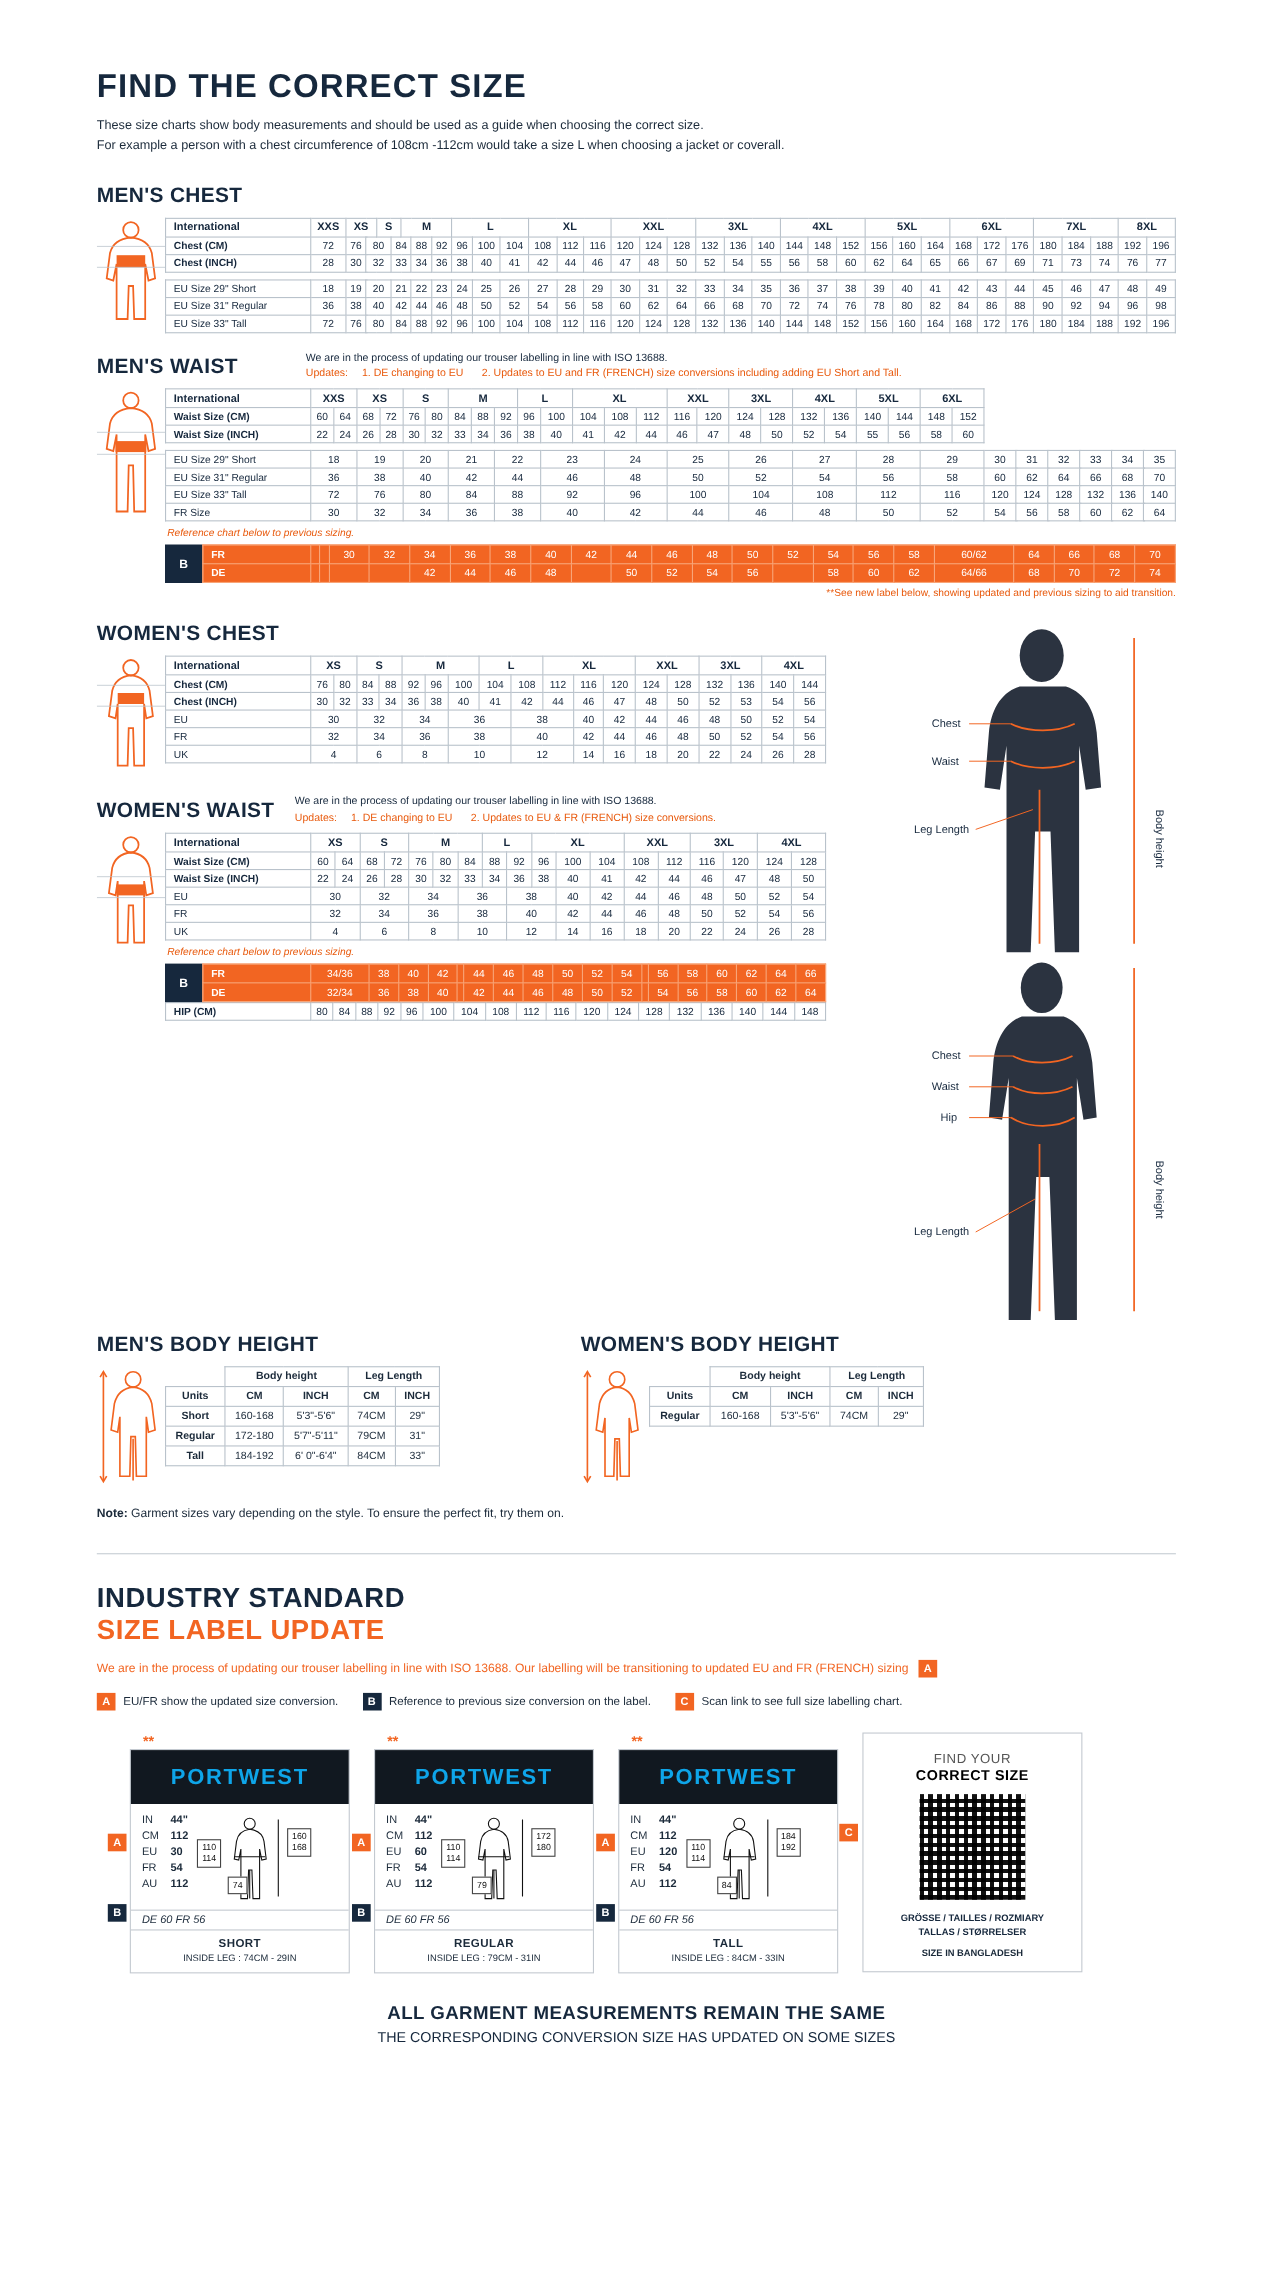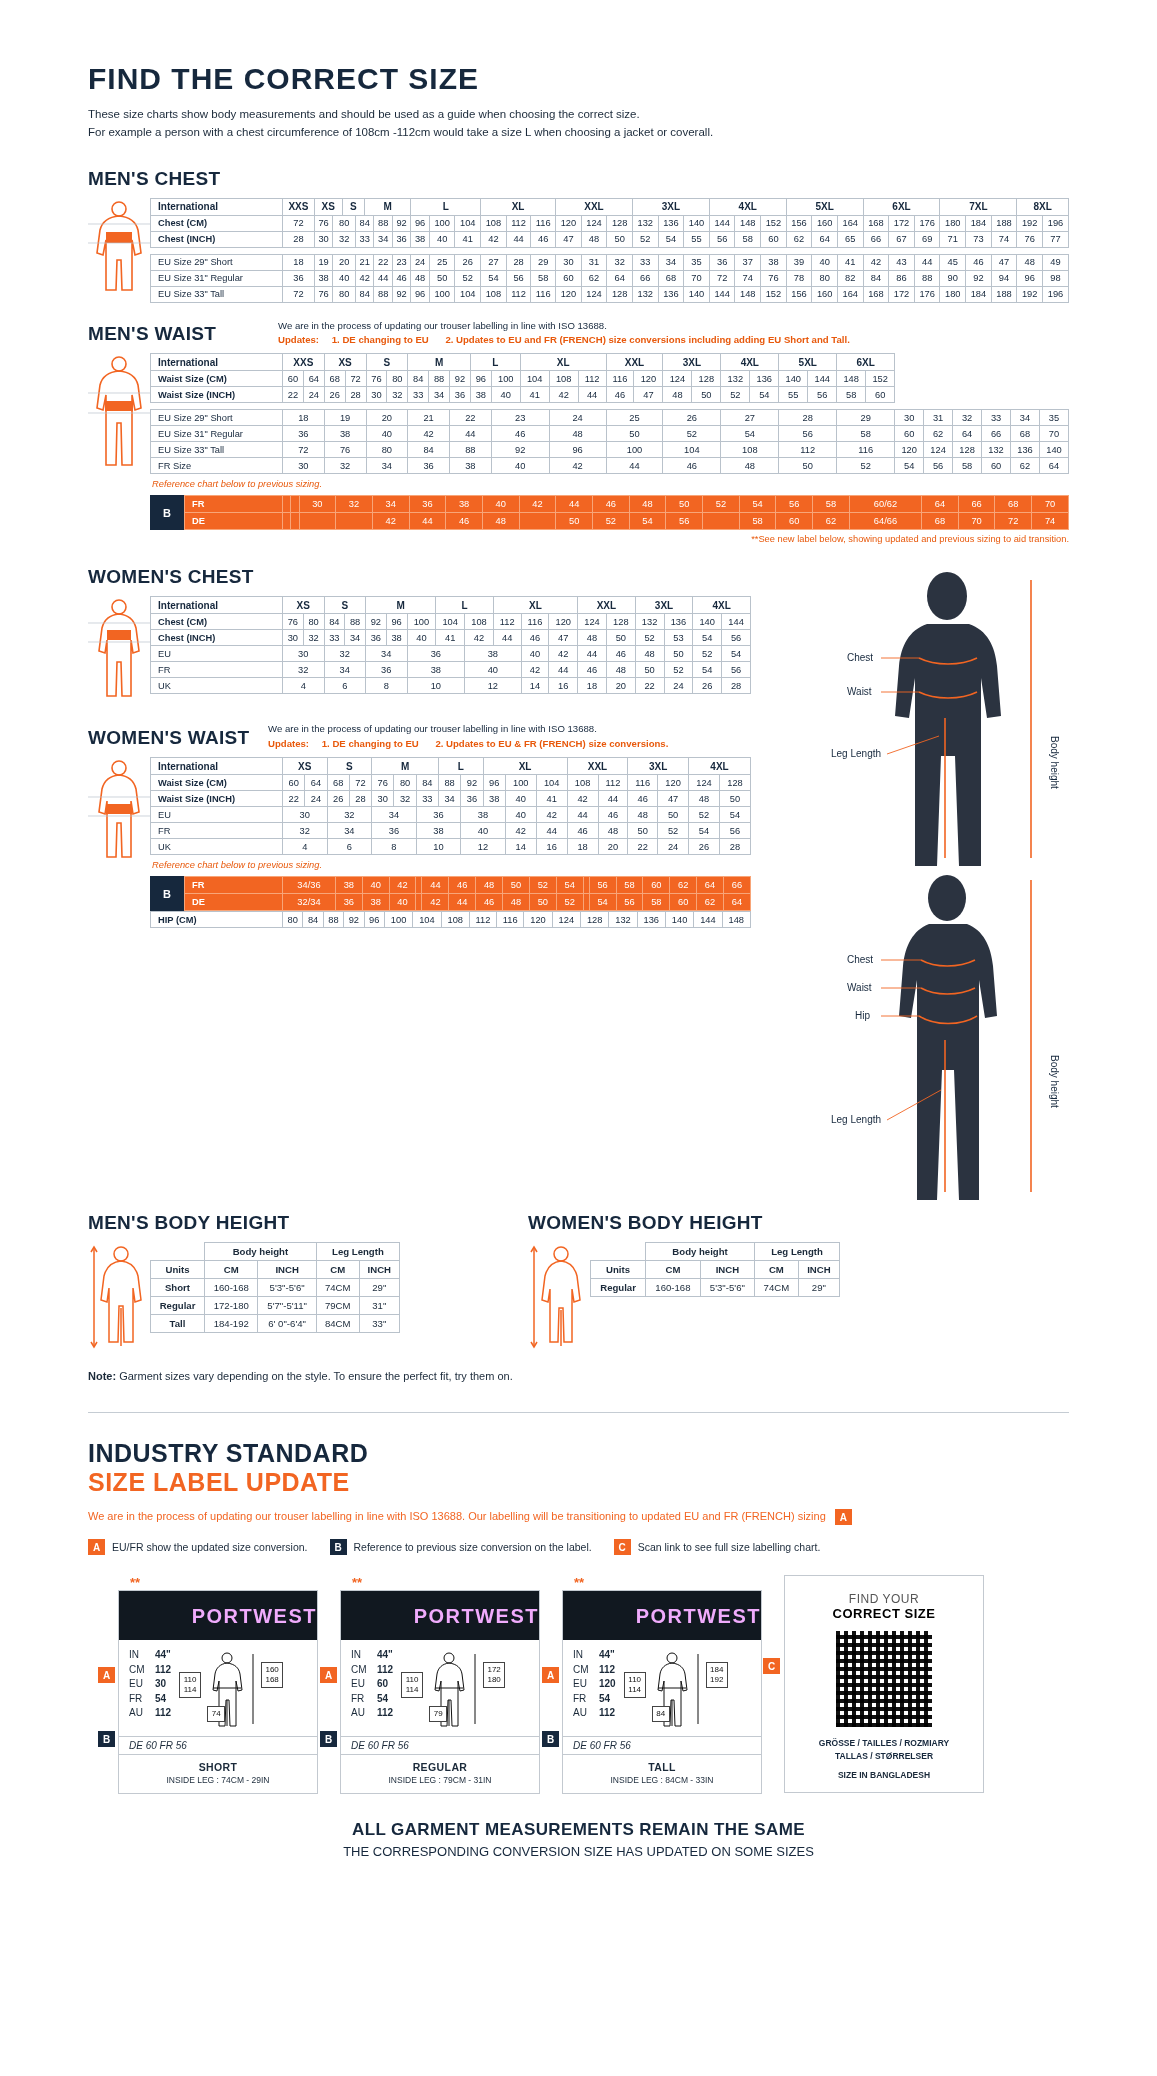--- a/index.html
+++ b/index.html
@@ -48,21 +48,21 @@
     text-align: left;
     padding-left: 7px;
     width: 132px;
     font-weight: bold;
   }
   table.sz tr.hdr td, table.sz tr.hdr th { font-weight: bold; font-size: 10px; }
   table.sz td.lbl.norm { font-weight: normal; }
   .spacer-row td { border: none !important; height: 7px; padding: 0; }
 
   .note-upd { font-size: 9.6px; color: #16283d; margin: 6px 0 3px 0; line-height: 1.5; }
-  .note-upd .orange { color: #e8590c; font-weight: bold; }
+  .note-upd .orange { color: #e8590c; font-weight: normal; }
 
   .ref-note { font-size: 9.3px; font-style: italic; color: #e8590c; margin: 5px 0 2px 2px; }
   .foot-note { font-size: 9.3px; color: #e8590c; text-align: right; margin: 4px 0 0 0; }
   .orange-rows { display: flex; }
   .orange-rows .bcol { width: 34px; flex: 0 0 34px; background: #16283d; color: #fff;
     font-weight: bold; font-size: 11px; display: flex; align-items: center; justify-content: center; }
   table.orange { border-collapse: collapse; width: 100%; font-size: 9.3px; background: #f26522; }
   table.orange td {
     border: 1px solid #f8a578; color: #fff; text-align: center; padding: 3px 1px; white-space: nowrap;
   }
@@ -92,21 +92,21 @@
   .tag {
     background: #f26522; color: #fff; font-weight: bold; font-size: 10px;
     width: 17px; height: 16px; display: inline-flex; align-items: center; justify-content: center;
   }
   .tag.dark { background: #16283d; }
 
   .labels-row { display: flex; gap: 22px; align-items: flex-start; margin-top: 6px; }
   .label-card { width: 200px; position: relative; }
   .stars { color: #f26522; font-size: 13px; font-weight: bold; margin-left: 12px; }
   .lbl-box { border: 1px solid #c3c9d0; background: #fff; }
-  .lbl-black { background: #111820; color: #f0abfc; text-align: right; padding: 14px 0 12px; }
+  .lbl-black { background: #111820; color: #0ea5e9; text-align: center; padding: 14px 0 12px; }
   .brand { font-size: 20px; font-weight: bold; letter-spacing: 1.5px; }
   .lbl-body { display: flex; padding: 8px 6px 4px 10px; gap: 6px; }
   .sizecol { font-size: 10px; line-height: 1.45; }
   .sizecol .row { display: flex; gap: 6px; }
   .sizecol .k { width: 20px; font-weight: normal; }
   .sizecol .v { font-weight: bold; }
   .manfig { position: relative; width: 108px; height: 84px; }
   .chip {
     position: absolute; border: 1px solid #444; background: #fff; font-size: 8px;
     line-height: 1.25; padding: 2px 3px; text-align: center; color: #111;

